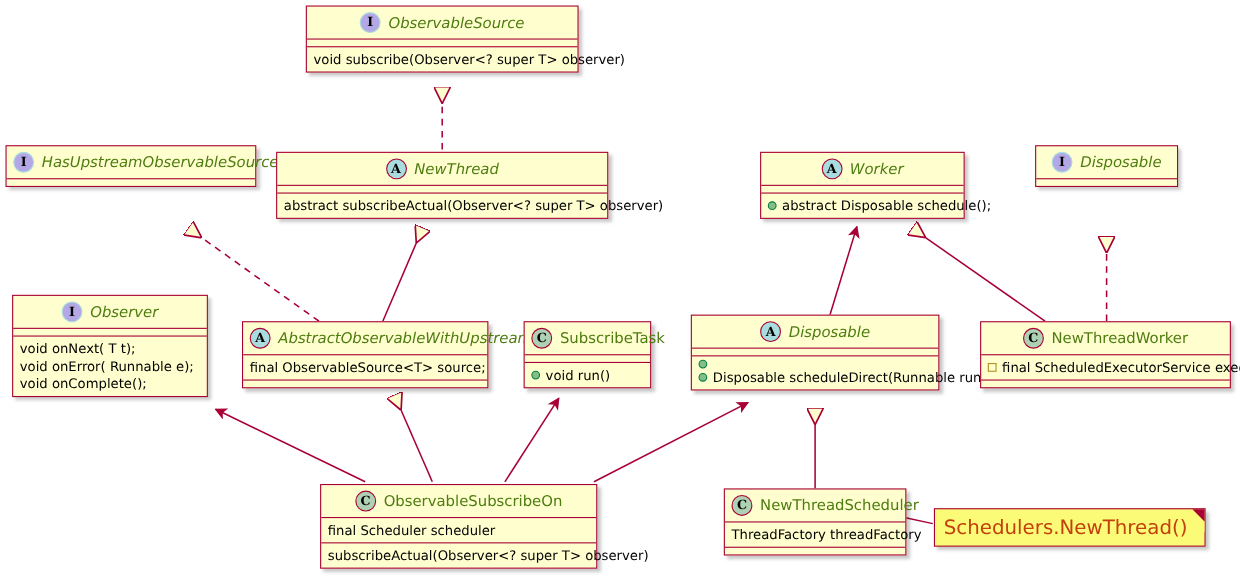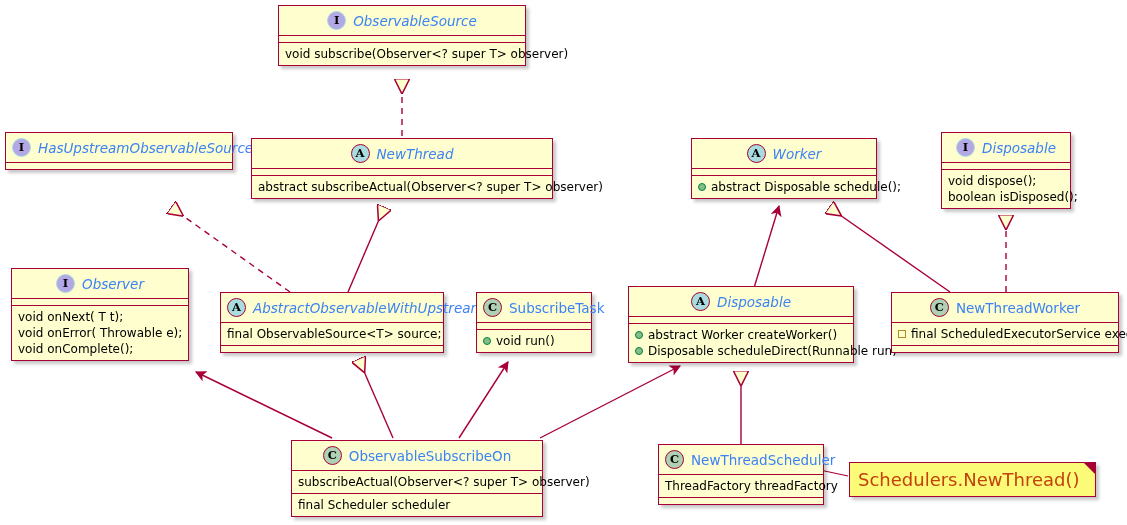--- a/index.html
+++ b/index.html
@@ -69,21 +69,21 @@
     border: 1.3px solid #A80036;
     color: #000;
   }
   .stereo.cls {
     background: #ADD1B2;
     border: 1.3px solid #A80036;
     color: #000;
   }
   .cls-name {
     font-size: 13.5px;
-    color: #3b82f6;
+    color: #4d7c0f;
     white-space: nowrap;
   }
   .cls-name.italic {
     font-style: italic;
   }
   .uml-section {
     border-top: 1.4px solid #A80036;
     padding: 3px 5px 3px 6px;
   }
   .uml-section.empty {
@@ -249,46 +249,36 @@
       </div>
     </div>
   </div>
 
   <div class="uml-class" style="left:941px; top:132px; width:130px;">
     <div class="uml-header">
       <span class="stereo iface">I</span>
       <span class="cls-name italic">Disposable</span>
     </div>
     <div class="uml-section empty"></div>
-    <div class="uml-section">
-      <div class="member">
-
-        <span>void dispose();</span>
-      </div>
-      <div class="member">
-
-        <span>boolean isDisposed();</span>
-      </div>
-    </div>
   </div>
 
   <div class="uml-class" style="left:11px; top:268px; width:178px;">
     <div class="uml-header">
       <span class="stereo iface">I</span>
       <span class="cls-name italic">Observer</span>
     </div>
     <div class="uml-section empty"></div>
     <div class="uml-section">
       <div class="member">
 
         <span>void onNext( T t);</span>
       </div>
       <div class="member">
 
-        <span>void onError( Throwable e);</span>
+        <span>void onError( Runnable e);</span>
       </div>
       <div class="member">
 
         <span>void onComplete();</span>
       </div>
     </div>
   </div>
 
   <div class="uml-class" style="left:220px; top:292px; width:224px;">
     <div class="uml-header leftish">
@@ -320,21 +310,20 @@
 
   <div class="uml-class" style="left:628px; top:286px; width:226px;">
     <div class="uml-header">
       <span class="stereo abstract">A</span>
       <span class="cls-name italic">Disposable</span>
     </div>
     <div class="uml-section empty"></div>
     <div class="uml-section">
       <div class="member">
         <span class="vis public"></span>
-        <span>abstract Worker createWorker()</span>
       </div>
       <div class="member">
         <span class="vis public"></span>
         <span>Disposable scheduleDirect(Runnable run)</span>
       </div>
     </div>
   </div>
 
   <div class="uml-class" style="left:891px; top:292px; width:228px;">
     <div class="uml-header">
@@ -351,27 +340,27 @@
   </div>
 
   <div class="uml-class" style="left:291px; top:440px; width:252px;">
     <div class="uml-header">
       <span class="stereo cls">C</span>
       <span class="cls-name">ObservableSubscribeOn</span>
     </div>
     <div class="uml-section">
       <div class="member">
 
+        <span>final Scheduler scheduler</span>
+      </div>
+    </div>
+    <div class="uml-section">
+      <div class="member">
+
         <span>subscribeActual(Observer&lt;? super T&gt; observer)</span>
-      </div>
-    </div>
-    <div class="uml-section">
-      <div class="member">
-
-        <span>final Scheduler scheduler</span>
       </div>
     </div>
   </div>
 
   <div class="uml-class" style="left:658px; top:444px; width:166px;">
     <div class="uml-header leftish">
       <span class="stereo cls">C</span>
       <span class="cls-name">NewThreadScheduler</span>
     </div>
     <div class="uml-section">

